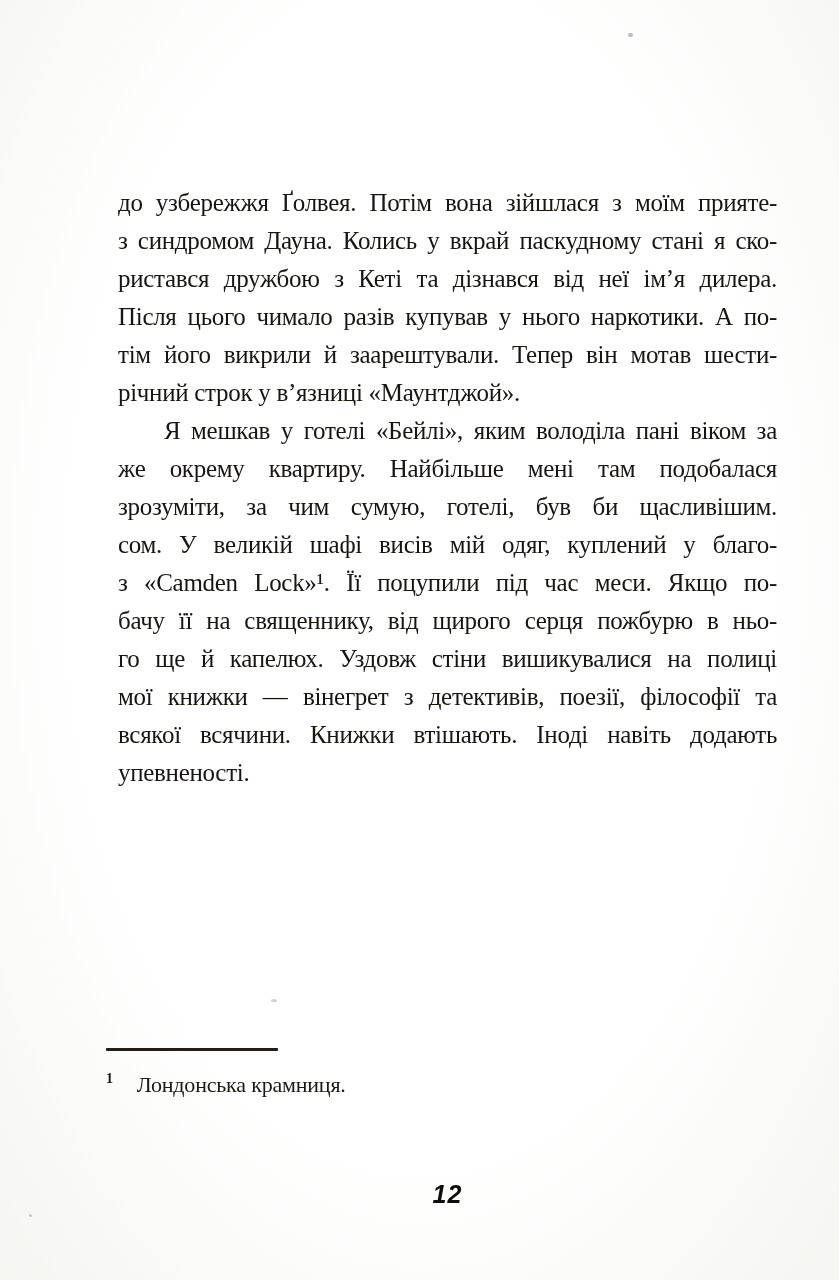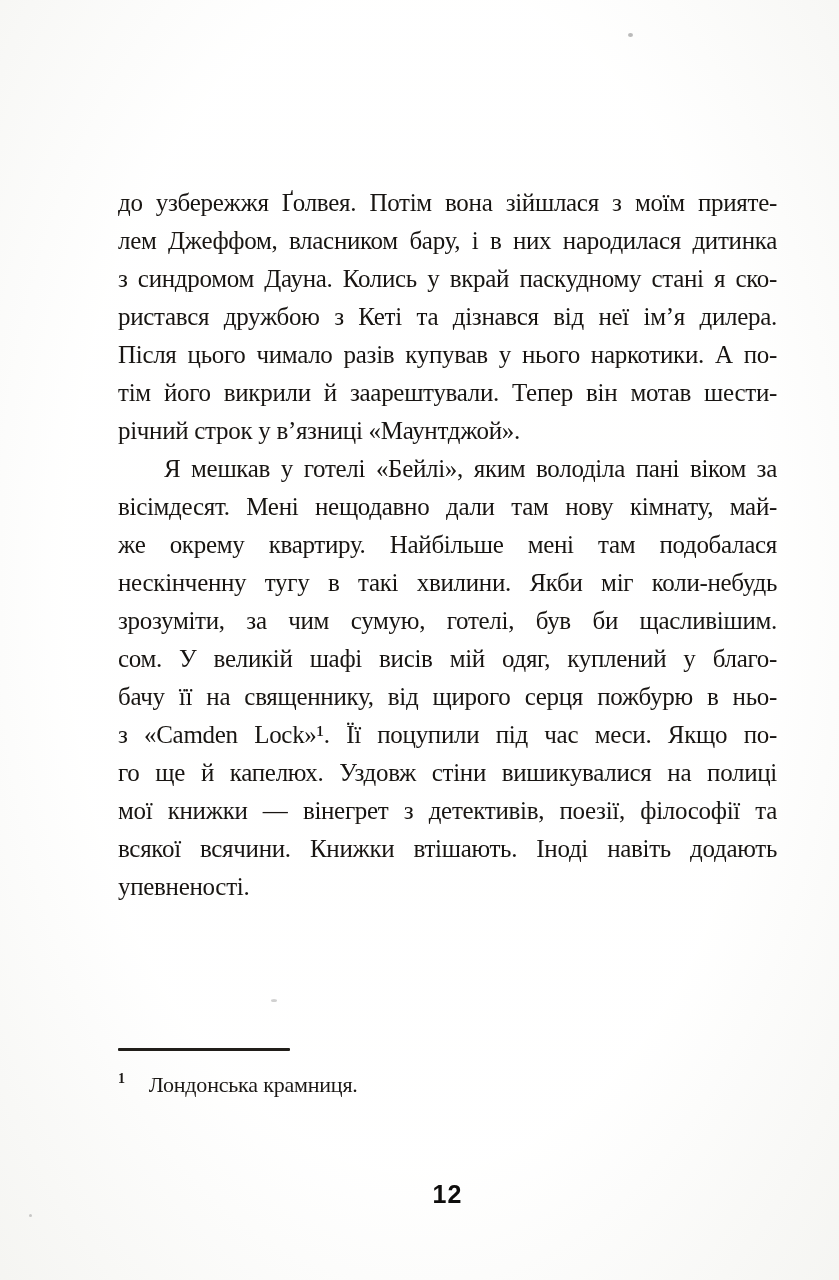--- a/index.html
+++ b/index.html
@@ -38,21 +38,21 @@
     overflow: visible;
   }
   .ln.pend {
     text-align-last: left;
   }
   .ln.indent {
     text-indent: 46px;
   }
   .footnote {
     position: absolute;
-    left: 118px;
+    left: 106px;
     top: 1048px;
     width: 659px;
     color: #1b1815;
   }
   .fnrule {
     width: 172px;
     height: 3px;
     background: #211e1a;
     border-radius: 1px;
   }
@@ -70,20 +70,21 @@
     font-weight: bold;
   }
   .folio {
     position: absolute;
     left: 118px;
     top: 1180px;
     width: 659px;
     text-align: center;
     font-family: "Liberation Sans", sans-serif;
     font-weight: bold;
+    font-style: italic;
     font-size: 25px;
     color: #0e0d0c;
     letter-spacing: 1px;
   }
   .speck {
     position: absolute;
     background: rgba(60,60,60,0.35);
     border-radius: 50%;
   }
   .speck.s1 { left: 628px; top: 33px;  width: 5px; height: 4px; }
@@ -92,37 +93,34 @@
 </style>
 </head>
 <body>
 
 <div class="page">
 
   <div class="textblock">
 
     <div class="para">
       <div class="ln">до узбережжя Ґолвея. Потім вона зійшлася з моїм прияте-</div>
-      <div class="ln">лем Джеффом, власником бару, і в них народилася дитинка</div>
       <div class="ln">з синдромом Дауна. Колись у вкрай паскудному стані я ско-</div>
       <div class="ln">ристався дружбою з Кеті та дізнався від неї ім’я дилера.</div>
       <div class="ln">Після цього чимало разів купував у нього наркотики. А по-</div>
       <div class="ln">тім його викрили й заарештували. Тепер він мотав шести-</div>
       <div class="ln pend">річний строк у в’язниці «Маунтджой».</div>
     </div>
 
     <div class="para">
       <div class="ln indent">Я мешкав у готелі «Бейлі», яким володіла пані віком за</div>
-      <div class="ln">вісімдесят. Мені нещодавно дали там нову кімнату, май-</div>
       <div class="ln">же окрему квартиру. Найбільше мені там подобалася</div>
-      <div class="ln">нескінченну тугу в такі хвилини. Якби міг коли-небудь</div>
       <div class="ln">зрозуміти, за чим сумую, готелі, був би щасливішим.</div>
       <div class="ln">сом. У великій шафі висів мій одяг, куплений у благо-</div>
+      <div class="ln">з «Camden Lock»¹. Її поцупили під час меси. Якщо по-</div>
       <div class="ln">бачу її на священнику, від щирого серця пожбурю в ньо-</div>
-      <div class="ln">з «Camden Lock»¹. Її поцупили під час меси. Якщо по-</div>
       <div class="ln">го ще й капелюх. Уздовж стіни вишикувалися на полиці</div>
       <div class="ln">мої книжки — вінегрет з детективів, поезії, філософії та</div>
       <div class="ln">всякої всячини. Книжки втішають. Іноді навіть додають</div>
       <div class="ln pend">упевненості.</div>
     </div>
 
   </div>
 
   <div class="footnote">
     <div class="fnrule"></div>

